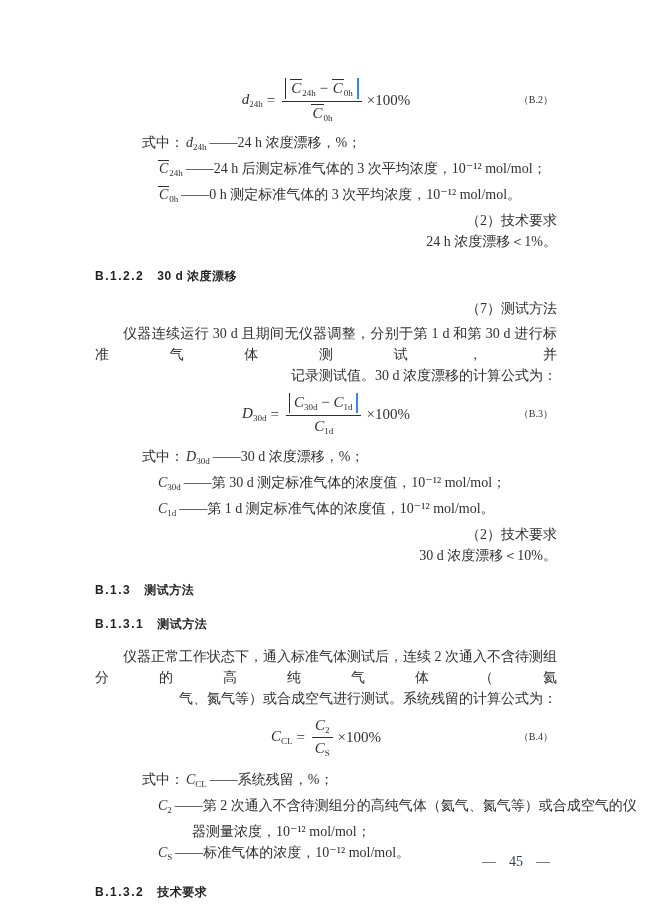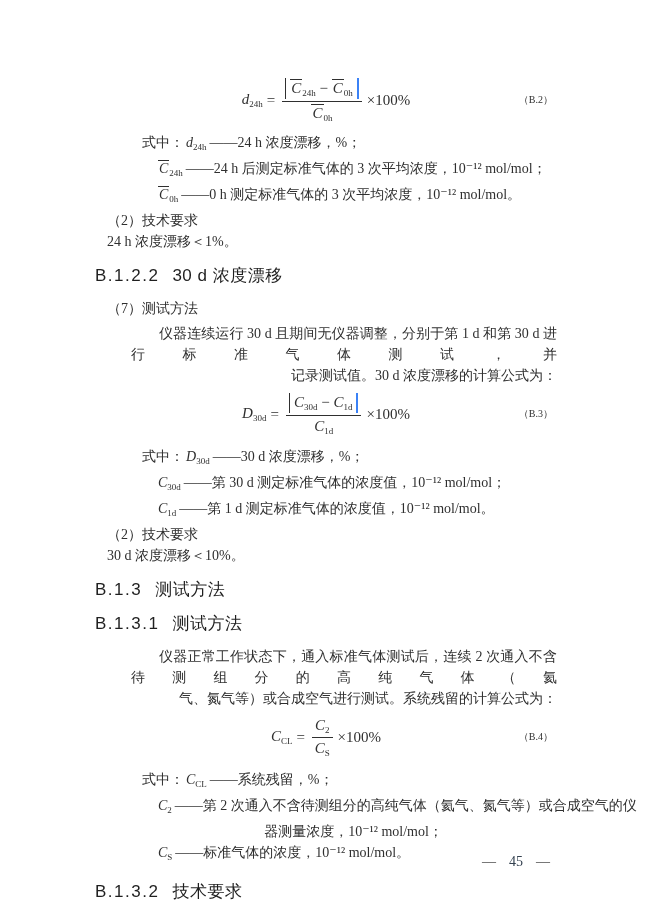--- a/index.html
+++ b/index.html
@@ -32,36 +32,36 @@
   .absgrp{display:inline-block;border-left:1px solid #2f2f2f;border-right:2px solid #3b82f6;padding:1px 4px;}
   .ovl{display:inline-block;border-top:1px solid #2f2f2f;padding:1px 1px 0 1px;line-height:1.05;}
   .tail{margin-left:2px;}
   .eqno{position:absolute;right:4px;top:50%;transform:translateY(-50%);font-size:10px;color:#2f2f2f;}
 
   
   .where{line-height:21px;}
   .defline{white-space:nowrap;}
   .defline.first{margin-left:27px;}
   .defline.cont{margin-left:63px;}
-  .defline.wrap2{margin-left:55px;text-align:center;}
+  .defline.wrap2{margin-left:97px;}
   .wlabel{margin-right:2px;margin-left:20px;}
   .term{margin-right:3px;}
   .dash-text{letter-spacing:0;}
 
   
   .bodyline{line-height:21px;}
-  .indent1{margin-left:12px;}
-  .para-first{text-indent:2em;text-align:justify;text-align-last:justify;margin-left:36px;}
+  .indent1{margin-left:24px;text-align:right;}
+  .para-first{text-indent:2em;text-align:justify;text-align-last:justify;}
   .para-cont{text-align:right;}
 
   
   .h{
     font-family:"Liberation Sans","DejaVu Sans",sans-serif;
-    font-weight:normal;color:#1f1f1f;
-    font-size:17px;line-height:20px;
+    font-weight:bold;color:#1f1f1f;
+    font-size:12px;line-height:20px;
     margin:14px 0 12px 0;
     letter-spacing:0.5px;
   }
   .h .hnum{margin-right:13px;letter-spacing:1.5px;}
 
   .sp-sm{height:4px;}
   .sp-md{height:8px;}
 
   
   .footer{

